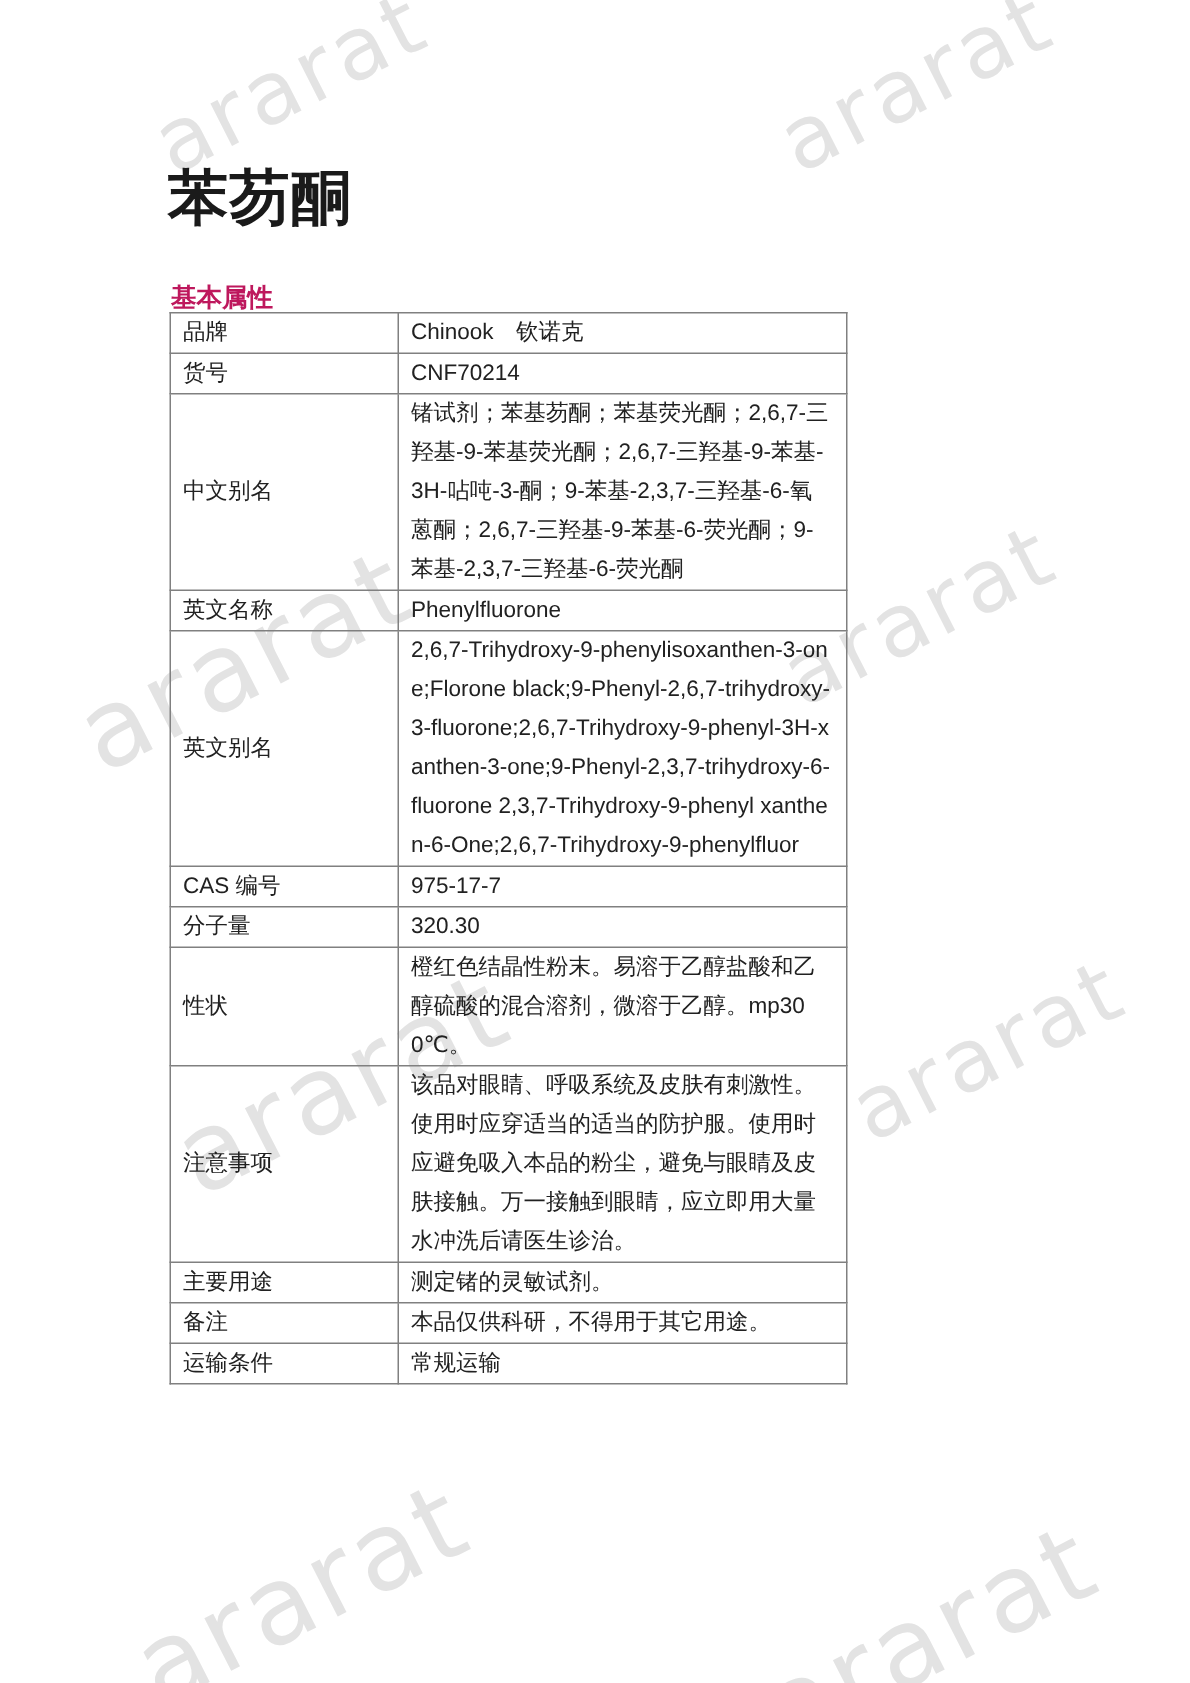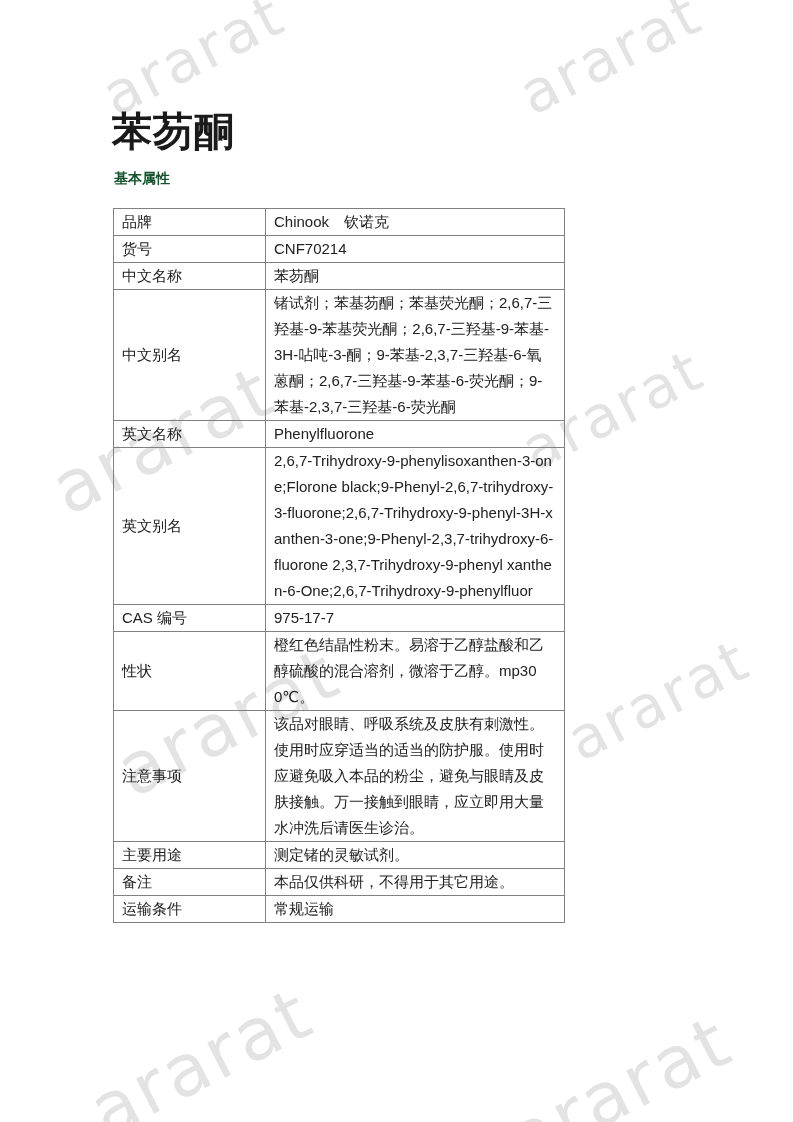--- a/index.html
+++ b/index.html
@@ -40,24 +40,24 @@
     left: 112px;
     top: 104px;
     font-size: 40px;
     font-weight: bold;
     color: #1a1a1a;
     letter-spacing: 1px;
   }
   .section-heading {
     position: absolute;
     left: 114px;
-    top: 170px;
-    font-size: 14px;
+    top: 187px;
+    font-size: 17px;
     font-weight: 600;
-    color: #14532d;
+    color: #be185d;
   }
   table.props {
     position: absolute;
     left: 113px;
     top: 208px;
     width: 452px;
     border-collapse: collapse;
     table-layout: fixed;
     background: transparent;
     font-size: 15px;
@@ -95,38 +95,38 @@
     <tbody id="table-body">
         <tr>
           <td class="label-cell">品牌</td>
           <td class="value-cell">Chinook　钦诺克</td>
         </tr>
         <tr>
           <td class="label-cell">货号</td>
           <td class="value-cell">CNF70214</td>
         </tr>
         <tr>
-          <td class="label-cell">中文名称</td>
-          <td class="value-cell">苯芴酮</td>
-        </tr>
-        <tr>
           <td class="label-cell">中文别名</td>
           <td class="value-cell">锗试剂；苯基芴酮；苯基荧光酮；2,6,7-三羟基-9-苯基荧光酮；2,6,7-三羟基-9-苯基-3H-呫吨-3-酮；9-苯基-2,3,7-三羟基-6-氧蒽酮；2,6,7-三羟基-9-苯基-6-荧光酮；9-苯基-2,3,7-三羟基-6-荧光酮</td>
         </tr>
         <tr>
           <td class="label-cell">英文名称</td>
           <td class="value-cell">Phenylfluorone</td>
         </tr>
         <tr>
           <td class="label-cell">英文别名</td>
           <td class="value-cell">2,6,7-Trihydroxy-9-phenylisoxanthen-3-one;Florone black;9-Phenyl-2,6,7-trihydroxy-3-fluorone;2,6,7-Trihydroxy-9-phenyl-3H-xanthen-3-one;9-Phenyl-2,3,7-trihydroxy-6-fluorone 2,3,7-Trihydroxy-9-phenyl xanthen-6-One;2,6,7-Trihydroxy-9-phenylfluor</td>
         </tr>
         <tr>
           <td class="label-cell">CAS 编号</td>
           <td class="value-cell">975-17-7</td>
+        </tr>
+        <tr>
+          <td class="label-cell">分子量</td>
+          <td class="value-cell">320.30</td>
         </tr>
         <tr>
           <td class="label-cell">性状</td>
           <td class="value-cell">橙红色结晶性粉末。易溶于乙醇盐酸和乙醇硫酸的混合溶剂，微溶于乙醇。mp300℃。</td>
         </tr>
         <tr>
           <td class="label-cell">注意事项</td>
           <td class="value-cell">该品对眼睛、呼吸系统及皮肤有刺激性。使用时应穿适当的适当的防护服。使用时应避免吸入本品的粉尘，避免与眼睛及皮肤接触。万一接触到眼睛，应立即用大量水冲洗后请医生诊治。</td>
         </tr>
         <tr>

